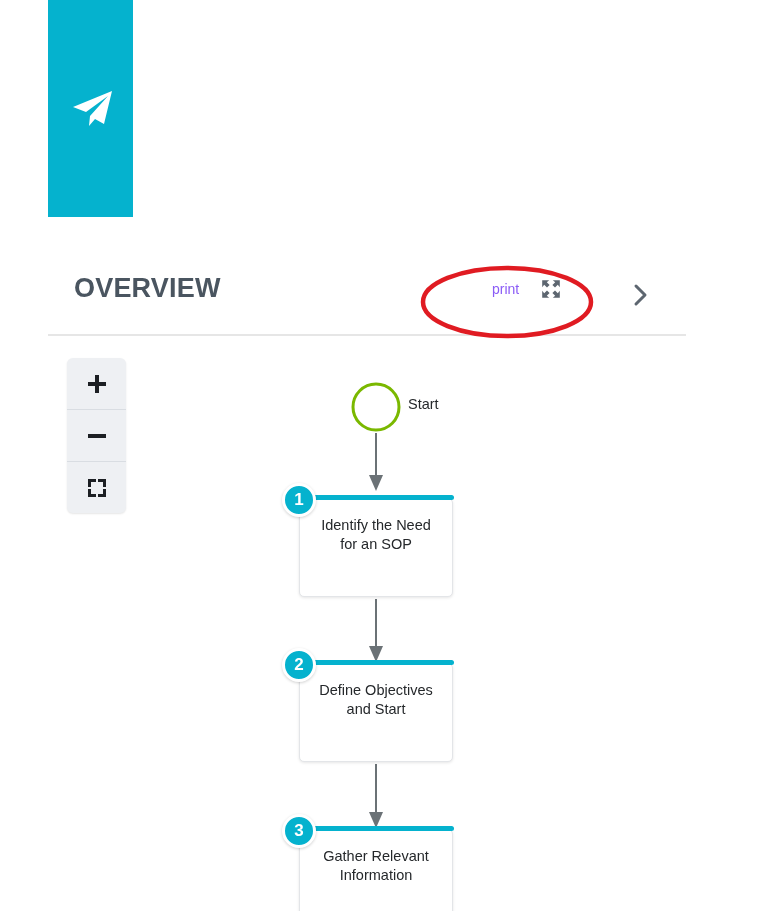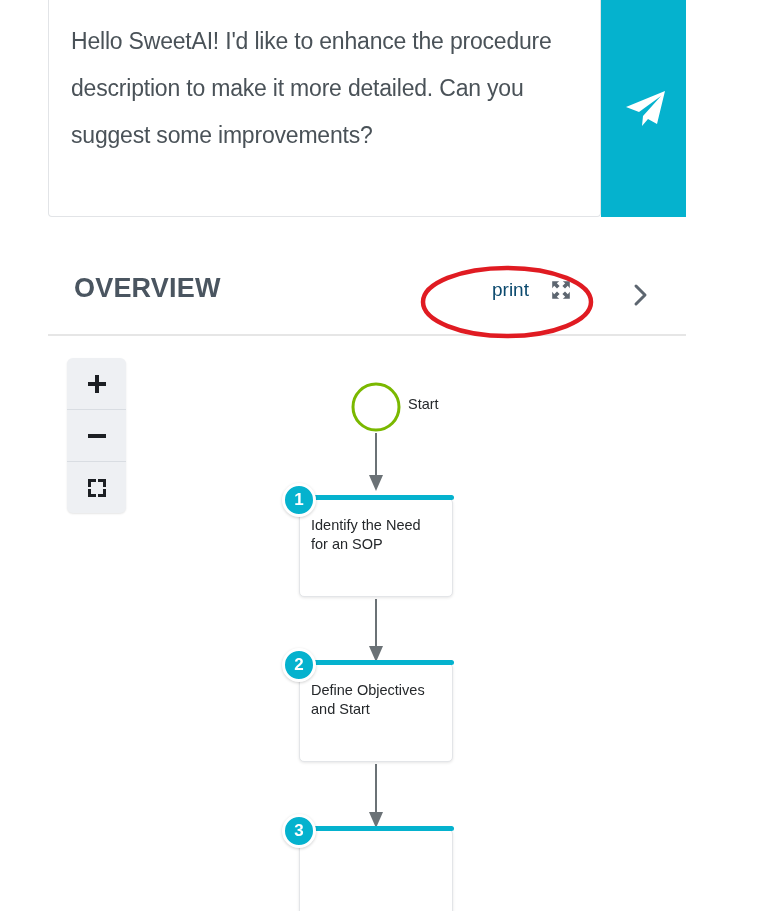--- a/index.html
+++ b/index.html
@@ -75,22 +75,22 @@
   #print-action {
     position: absolute;
     left: 444px;
     top: 24px;
     display: flex;
     align-items: center;
     gap: 22px;
     cursor: pointer;
   }
   #print-label {
-    font-size: 19px;
-    color: #0c4a6e;
+    font-size: 14px;
+    color: #8b5cf6;
   }
   #expand-icon svg { display: block; }
   #next-chevron {
     position: absolute;
     left: 583px;
     top: 26px;
     cursor: pointer;
   }
   #next-chevron svg { display: block; }
 
@@ -150,20 +150,21 @@
     position: absolute;
     left: 0;
     top: -4px;
     width: 154px;
     height: 5px;
     background: #05b2ce;
     border-radius: 3px;
   }
   .node-text {
     padding: 17px 11px 0 11px;
+    text-align: center;
     font-size: 14.5px;
     line-height: 19px;
     color: #25282b;
     font-family: "Liberation Sans", sans-serif;
   }
   .node-badge {
     position: absolute;
     width: 34px;
     height: 34px;
     border-radius: 50%;
@@ -183,21 +184,20 @@
     left: 404px;
     top: 60px;
     font-size: 14.5px;
     color: #25282b;
   }
 </style>
 </head>
 <body>
 
 <div id="chat-composer">
-  <div id="chat-input" placeholder="Type your message">Hello SweetAI! I'd like to enhance the procedure description to make it more detailed. Can you suggest some improvements?</div>
   <div id="send-button">
     <span>
       <svg width="46" height="42" viewBox="0 0 46 42">
         <path d="M44 3 L5 19 L18 24 L40 8 L22 28 L21 38 L27 31 L36 36 Z" fill="#ffffff"></path>
       </svg>
     </span>
   </div>
 </div>
 
 <div id="overview-header">
@@ -291,16 +291,17 @@
   </div>
 
   <div class="node-card" style="left:295px; top:327px; height:99px;">
     <div class="node-topbar"></div>
     <div class="node-text">Define Objectives and Start</div>
     <div class="node-badge" style="left:-18px; top:-16px;">2</div>
   </div>
 
   <div class="node-card" style="left:295px; top:493px; height:99px;">
     <div class="node-topbar"></div>
+    <div class="node-text">Gather Relevant Information</div>
     <div class="node-badge" style="left:-18px; top:-16px;">3</div>
   </div>
 
 </div>
 
 </body></html>

